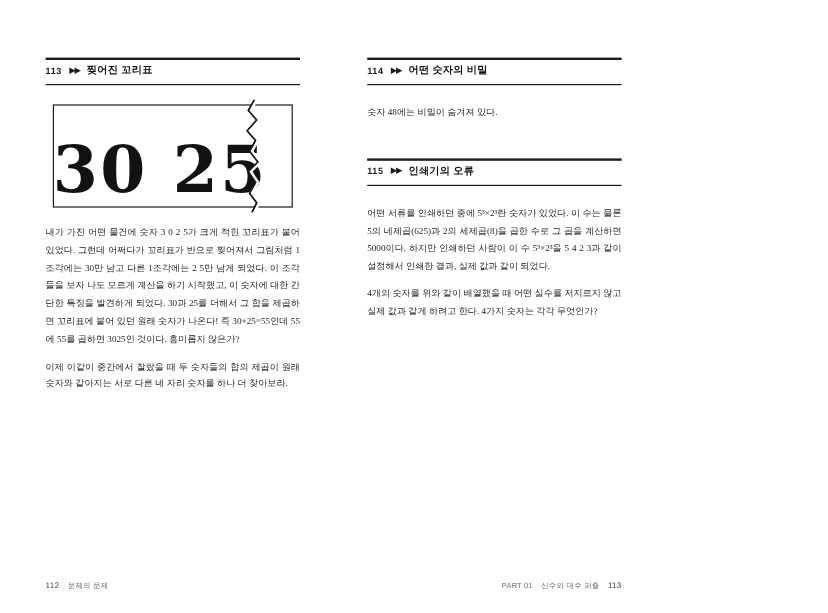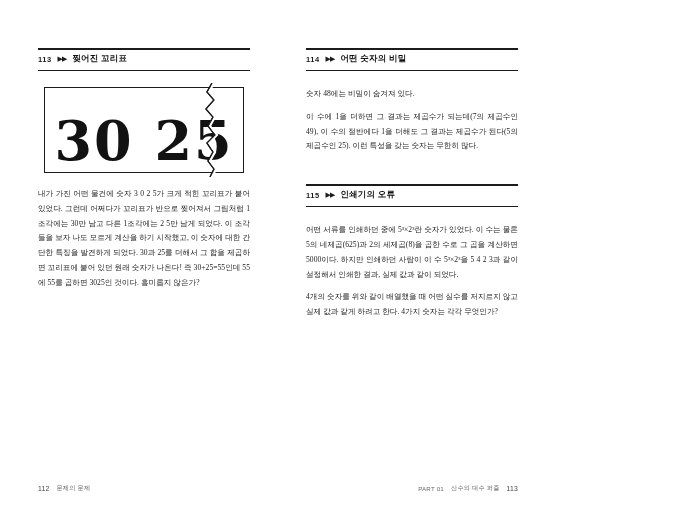--- a/index.html
+++ b/index.html
@@ -94,21 +94,21 @@
     position: absolute;
     inset: 0;
     border: 1.5px solid #1b1b1b;
     background: #ffffff;
   }
   .fig-inner {
     position: absolute;
     inset: 0;
     display: flex;
     align-items: center;
-    justify-content: center;
+    justify-content: flex-start;
     overflow: hidden;
     margin-top: 24px;
   }
   .fig-digits {
     font-family: "DejaVu Serif", serif;
     font-size: 54px;
     font-weight: bold;
     letter-spacing: 2px;
     color: #121212;
     line-height: 1;
@@ -170,39 +170,39 @@
       <div class="tear">
         <svg width="22" height="94" viewBox="0 0 22 94">
           <path d="M11 0 L6 9 L13 17 L5 26 L12 34 L7 43 L14 52 L6 60 L12 69 L7 78 L13 86 L9 94" fill="none" stroke="#1b1b1b" stroke-width="1.4" stroke-linejoin="miter"></path>
           <path d="M13 0 L8 9 L15 17 L7 26 L14 34 L9 43 L16 52 L8 60 L14 69 L9 78 L15 86 L11 94" fill="none" stroke="#ffffff" stroke-width="2.2"></path>
           <path d="M11 0 L6 9 L13 17 L5 26 L12 34 L7 43 L14 52 L6 60 L12 69 L7 78 L13 86 L9 94" fill="none" stroke="#1b1b1b" stroke-width="1.2"></path>
         </svg>
       </div>
     </div>
 
     <p class="para">내가 가진 어떤 물건에 숫자 3 0 2 5가 크게 적힌 꼬리표가 붙어 있었다. 그런데 어쩌다가 꼬리표가 반으로 찢어져서 그림처럼 1조각에는 30만 남고 다른 1조각에는 2 5만 남게 되었다. 이 조각들을 보자 나도 모르게 계산을 하기 시작했고, 이 숫자에 대한 간단한 특징을 발견하게 되었다. 30과 25를 더해서 그 합을 제곱하면 꼬리표에 붙어 있던 원래 숫자가 나온다! 즉 30+25=55인데 55에 55를 곱하면 3025인 것이다. 흥미롭지 않은가?</p>
+    <p class="para">이제 이같이 중간에서 잘랐을 때 두 숫자들의 합의 제곱이 원래 숫자와 같아지는 서로 다른 네 자리 숫자를 하나 더 찾아보라.</p>
 
     <div class="footer left">
       <span class="folio">112</span>
       <span class="foot-label">문제의 문제</span>
     </div>
   </div>
 
   <div class="gutter"></div>
 
   <div class="page right">
 
     <div class="sec-head">
       <span class="sec-num">114</span>
       <span class="sec-arrows">▶▶</span>
       <span class="sec-title">어떤 숫자의 비밀</span>
     </div>
 
     <p class="para">숫자 48에는 비밀이 숨겨져 있다.</p>
-    <p class="para">이 수에 1을 더하면 그 결과는 제곱수가 되는데(7의 제곱수인 49), 이 수의 절반에다 1을 더해도 그 결과는 제곱수가 된다(5의 제곱수인 25). 이런 특성을 갖는 숫자는 무한히 많다.</p>
 
     <div class="gap-block"></div>
 
     <div class="sec-head">
       <span class="sec-num">115</span>
       <span class="sec-arrows">▶▶</span>
       <span class="sec-title">인쇄기의 오류</span>
     </div>
 
     <p class="para">어떤 서류를 인쇄하던 중에 5³×2³란 숫자가 있었다. 이 수는 물론 5의 네제곱(625)과 2의 세제곱(8)을 곱한 수로 그 곱을 계산하면 5000이다. 하지만 인쇄하던 사람이 이 수 5³×2³을 5 4 2 3과 같이 설정해서 인쇄한 결과, 실제 값과 같이 되었다.</p>

